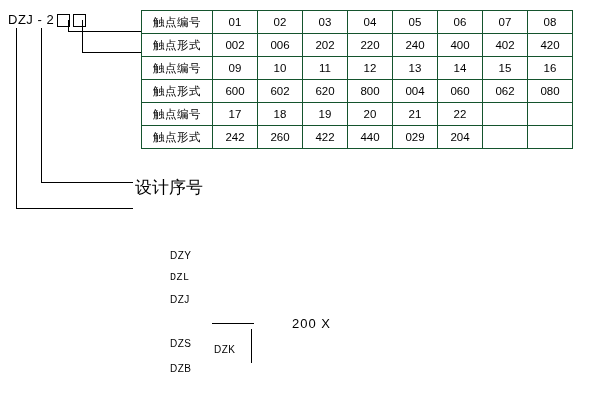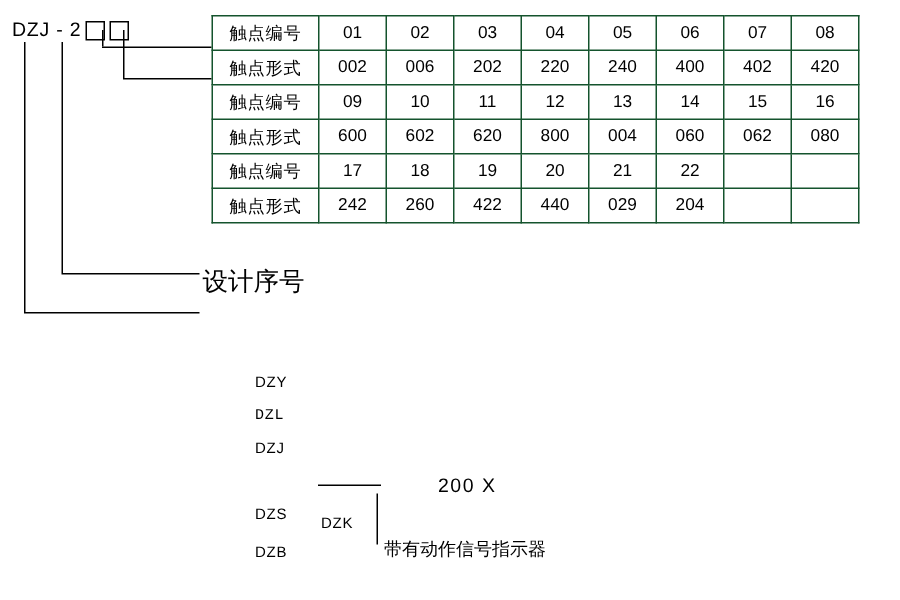--- a/index.html
+++ b/index.html
@@ -211,15 +211,14 @@
   <div class="series-item" id="series-2">DZJ</div>
   <div class="series-item" id="series-3">DZB</div>
   <div class="series-item" id="series-4">DZS</div>
   <div class="series-item" id="series-5">DZK</div>
 
   <div class="ln hline" style="left:212px; top:323px; width:42px;"></div>
 
   <div id="code-200x">200  X</div>
 
   <div class="ln vline" style="left:251px; top:329px; height:34px;"></div>
-  <div id="indicator-note">带有动作信号指示器</div>
 
 </div>
 
 </body></html>

